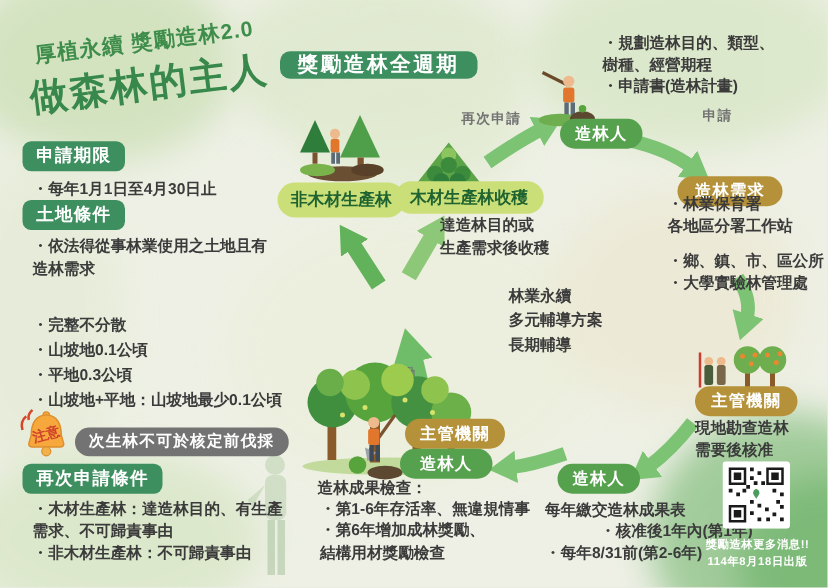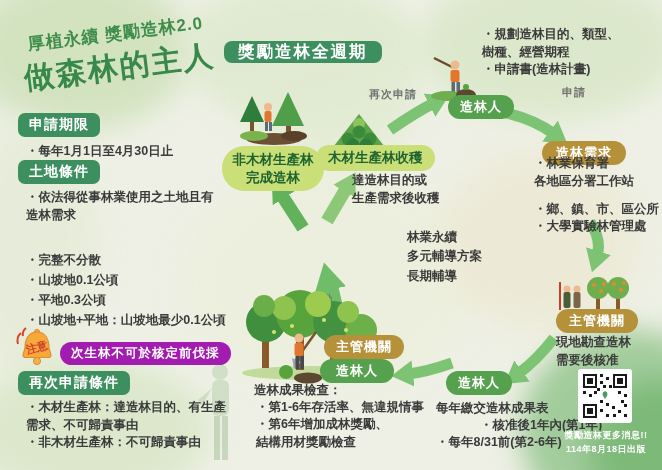--- a/index.html
+++ b/index.html
@@ -15,21 +15,21 @@
          border-radius:7px;display:inline-block;letter-spacing:1px;}
   .header-badge{font-size:16.5px;padding:0 14px;border-radius:8px;letter-spacing:2px;}
   .bullet{font-size:12.5px;font-weight:bold;color:#3b3b3b;line-height:1.42;white-space:pre-line;}
   .pill-light{background:#cbdf78;color:#1f6430;font-weight:bold;font-size:13.5px;text-align:center;
               border-radius:22px;line-height:1.3;padding:5px 4px;}
   .pill-gold{background:#b5923a;color:#fff;font-weight:bold;font-size:13px;text-align:center;
              border-radius:14px;padding:3px 0;letter-spacing:1px;}
   .pill-green{background:#56a14d;color:#fff;font-weight:bold;font-size:13px;text-align:center;
               border-radius:14px;padding:3px 0;letter-spacing:1px;}
   .flow-label{font-size:11px;font-weight:bold;color:#737373;letter-spacing:1px;white-space:pre-line;margin-left:16px;}
-  .notice-badge{background:#a21caf;color:#fff;font-weight:bold;font-size:12.5px;padding:3px 11px;
+  .notice-badge{background:#737373;color:#fff;font-weight:bold;font-size:12.5px;padding:3px 11px;
                 border-radius:15px;letter-spacing:1px;white-space:nowrap;}
   .qr-caption{font-size:9px;color:#ffffff;font-weight:bold;letter-spacing:0.5px;text-align:center;width:92px;}
 </style>
 </head>
 <body>
 
 <div class="canvas">
 
   <div class="blob" style="left:-30px;top:-30px;width:220px;height:160px;background:#cde0b8;opacity:.8;"></div>
   <div class="blob" style="left:180px;top:-20px;width:240px;height:140px;background:#dfe9cf;opacity:.9;"></div>
@@ -118,21 +118,20 @@
     <rect x="30.5" y="21" width="7" height="11" rx="2" fill="#e2762d"></rect>
     <rect x="31" y="32" width="3" height="9" fill="#5b6b77"></rect>
     <rect x="35" y="32" width="3" height="9" fill="#5b6b77"></rect>
     <ellipse cx="40" cy="49" rx="28" ry="6" fill="#6b4f33"></ellipse>
     <ellipse cx="60" cy="46" rx="13" ry="5" fill="#584128"></ellipse>
     <ellipse cx="20" cy="46" rx="14" ry="5" fill="#7ab34c"></ellipse>
   </svg>
 
   <div class="abs z2 pill-light" style="left:222px;top:146px;width:94px;">
     <div>非木材生產林</div>
-    <div>完成造林</div>
   </div>
 
   <svg class="abs z2" style="left:326px;top:112px;" width="66" height="42" viewBox="0 0 66 42">
     <polygon points="33,2 62,39 4,39" fill="#5ca448"></polygon>
     <circle cx="33" cy="12" r="6" fill="#8cc55e"></circle>
     <circle cx="22" cy="27" r="6.5" fill="#3c8a3c"></circle>
     <circle cx="33" cy="20" r="6.5" fill="#3c8a3c"></circle>
     <circle cx="44" cy="27" r="6.5" fill="#3c8a3c"></circle>
     <circle cx="27" cy="33" r="6.5" fill="#2f7d3b"></circle>
     <circle cx="40" cy="33" r="6.5" fill="#2f7d3b"></circle>

